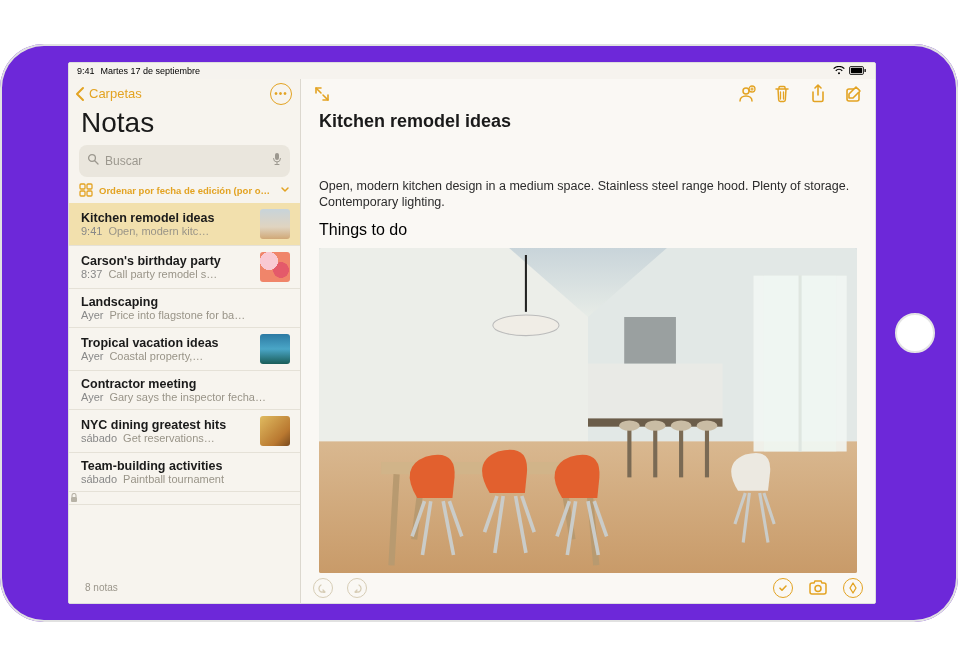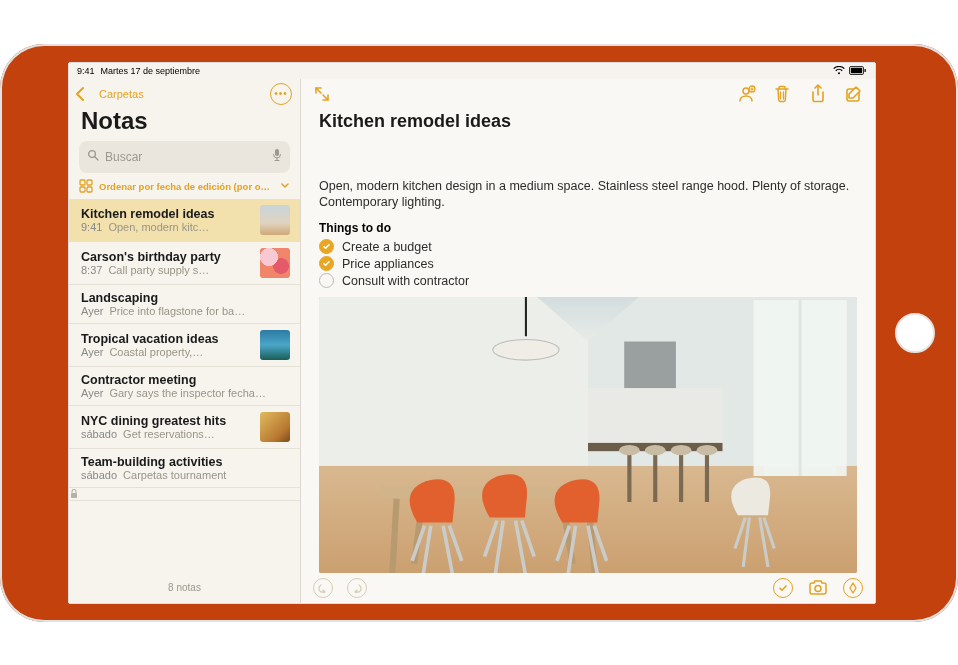--- a/index.html
+++ b/index.html
@@ -7,21 +7,21 @@
     width: 958px; height: 665px;
     background: #fff;
     font-family: -apple-system, "Helvetica Neue", Arial, sans-serif;
     display: flex;
     align-items: center;
     justify-content: center;
     position: relative;
   }
   .device {
     width: 958px; height: 578px;
-    background: #c2410c;
+    background: #6d28d9;
     border-radius: 44px;
     box-shadow: inset 0 0 0 2px #e1e1e1;
     position: relative;
     display: flex;
     overflow: hidden;
   }
   .home-btn {
     position: absolute;
     right: 23px;
     top: 50%;
@@ -67,38 +67,38 @@
   }
   .sb-top {
     display: flex;
     align-items: center;
     justify-content: space-between;
     padding: 4px 8px 2px 4px;
   }
   .back {
     display: flex; align-items: center;
     color: #e3a322;
-    font-size: 11px;
-    gap: 14px;
+    font-size: 13px;
+    gap: 4px;
     cursor: pointer;
   }
   .back svg { margin-right: -2px; }
   .more-btn {
     width: 22px; height: 22px;
     border: 1.6px solid #e3a322;
     border-radius: 50%;
     display: flex; align-items: center; justify-content: center;
     color: #e3a322;
     font-size: 10px;
     letter-spacing: 1px;
     cursor: pointer;
   }
   .sb-title {
-    font-size: 24px;
-    font-weight: 700;
+    font-size: 28px;
+    font-weight: 400;
     padding: 0 12px 6px;
     color: #1a1a1a;
   }
   .search {
     margin: 0 10px 6px;
     background: #eae6dd;
     border-radius: 8px;
     height: 26px;
     display: flex;
     align-items: center;
@@ -149,24 +149,24 @@
     flex-shrink: 0;
     background: #ccc;
   }
   .lock-ind {
     position: absolute;
     left: 1px; top: 50%;
     transform: translateY(-50%);
     color: #b7b2a6;
   }
   .sb-footer {
-    text-align: center;
+    text-align: left;
     font-size: 10px;
     color: #9b968b;
-    padding: 8px 0 10px;
+    padding: 8px 16px 10px;
   }
   
   .main {
     flex: 1;
     display: flex;
     flex-direction: column;
     background: #faf8f4;
     min-width: 0;
     position: relative;
   }
@@ -199,23 +199,23 @@
     margin-bottom: 2px;
   }
   .note-body {
     font-size: 12.5px;
     color: #2c2c2c;
     line-height: 1.35;
     margin-bottom: 10px;
     margin-top: 44px;
   }
   .section-h {
-    font-size: 12px;
-    font-weight: 700;
-    margin-bottom: 3px;
+    font-size: 16px;
+    font-weight: 400;
+    margin-bottom: 9px;
   }
   .checklist { margin-bottom: 8px; }
   .check-item {
     display: flex;
     align-items: center;
     gap: 8px;
     font-size: 12.5px;
     color: #2c2c2c;
     padding: 1px 0;
   }
@@ -347,21 +347,21 @@
                   <span>Open, modern kitc…</span>
                 </div>
               </div>
               <div class="thumb th-kitchen"></div>
             </div>
             <div class="note-item">
               <div class="note-txt">
                 <div class="note-title">Carson's birthday party</div>
                 <div class="note-sub">
                   <span class="ts">8:37</span>
-                  <span>Call party supply s…</span>
+                  <span>Call party remodel s…</span>
                 </div>
               </div>
               <div class="thumb th-party"></div>
             </div>
             <div class="note-item">
               <div class="note-txt">
                 <div class="note-title">Landscaping</div>
                 <div class="note-sub">
                   <span class="ts">Ayer</span>
                   <span>Price into flagstone for ba…</span>
@@ -395,21 +395,21 @@
                   <span>Get reservations…</span>
                 </div>
               </div>
               <div class="thumb th-nyc"></div>
             </div>
             <div class="note-item">
               <div class="note-txt">
                 <div class="note-title">Team-building activities</div>
                 <div class="note-sub">
                   <span class="ts">sábado</span>
-                  <span>Carpetas tournament</span>
+                  <span>Paintball tournament</span>
                 </div>
               </div>
             </div>
             <div class="note-item">
               <span class="lock-ind"><svg width="8" height="10" viewBox="0 0 8 10">
                   <rect x="1" y="4" width="6" height="5" rx="1" fill="#b7b2a6"></rect>
                   <path d="M2 4V2.5a2 2 0 014 0V4" stroke="#b7b2a6" stroke-width="1.1" fill="none"></path>
                 </svg></span>
             </div>
           </div>
@@ -450,42 +450,20 @@
                 <rect x="2" y="4" width="12" height="12" rx="2" stroke="#e3a322" stroke-width="1.6" fill="none"></rect>
                 <path d="M11 2l4 4-7 7H4v-4z" stroke="#e3a322" stroke-width="1.6" fill="#faf8f4" stroke-linejoin="round"></path>
               </svg>
           </div>
         </div>
 
         <div class="content">
           <div class="note-h1">Kitchen remodel ideas</div>
           <div class="note-body">Open, modern kitchen design in a medium space. Stainless steel range hood. Plenty of storage. Contemporary lighting.</div>
           <div class="section-h">Things to do</div>
-          <div class="checklist" id="checklist">
-              <div class="check-item">
-                <div class="check done">
-                  <svg width="9" height="9" viewBox="0 0 9 9">
-                    <path d="M2 4.7l1.6 1.6L7 2.8" stroke="#fff" stroke-width="1.6" fill="none" stroke-linecap="round" stroke-linejoin="round"></path>
-                  </svg>
-                </div>
-                <span>Create a budget</span>
-              </div>
-              <div class="check-item">
-                <div class="check done">
-                  <svg width="9" height="9" viewBox="0 0 9 9">
-                    <path d="M2 4.7l1.6 1.6L7 2.8" stroke="#fff" stroke-width="1.6" fill="none" stroke-linecap="round" stroke-linejoin="round"></path>
-                  </svg>
-                </div>
-                <span>Price appliances</span>
-              </div>
-              <div class="check-item">
-                <div class="check undone"></div>
-                <span>Consult with contractor</span>
-              </div>
-            </div>
           <div class="note-image">
             <svg viewBox="0 0 520 320" preserveAspectRatio="xMidYMid slice">
               <defs>
                 <linearGradient id="skywall" x1="0" y1="0" x2="0" y2="1">
                   <stop offset="0" stop-color="#c7d3d9"></stop>
                   <stop offset="0.35" stop-color="#e7ece7"></stop>
                   <stop offset="0.55" stop-color="#f0f0ea"></stop>
                 </linearGradient>
                 <linearGradient id="floor" x1="0" y1="0" x2="0" y2="1">
                   <stop offset="0" stop-color="#d9b890"></stop>

